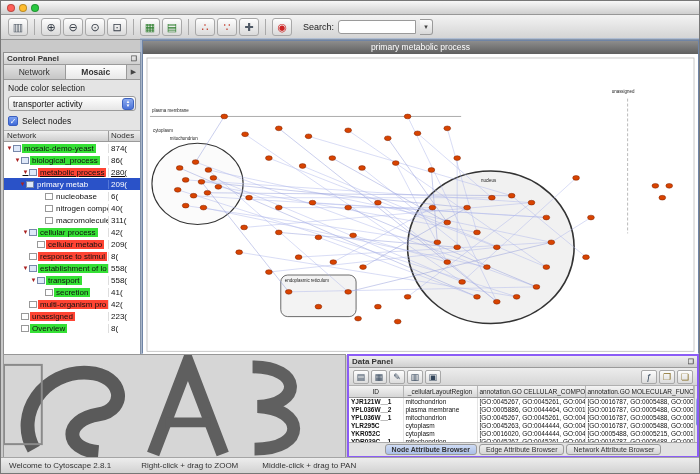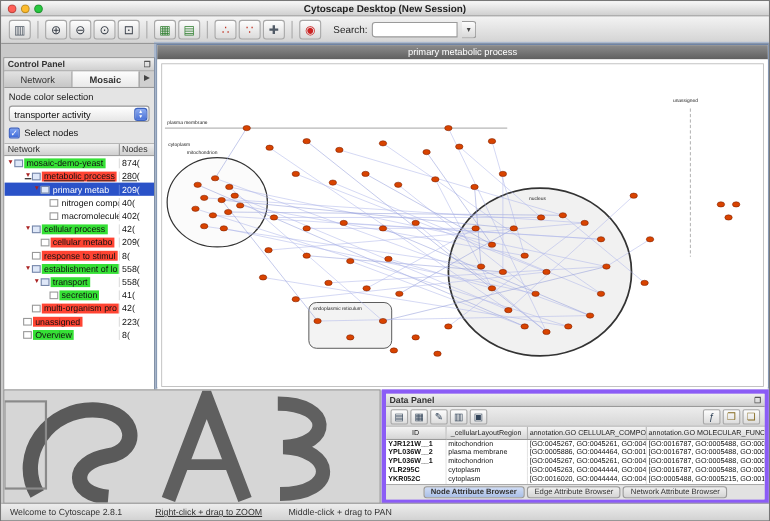--- a/index.html
+++ b/index.html
@@ -64,52 +64,51 @@
   #network-window{position:absolute;left:141px;top:0;width:557px;height:313px;border:1px solid #6f84a5;background:#fff;box-shadow:0 0 0 2px rgba(110,150,210,.35);display:flex;flex-direction:column;}
   #nw-title{height:13px;background:linear-gradient(#8d8d8d,#5f5f5f);color:#fff;font-size:8.5px;text-align:center;line-height:13px;}
   #nw-canvas{flex:1;position:relative;background:#fff;padding:3px;}
   #nw-canvas svg{width:100%;height:100%;display:block;}
 
   
   #birdseye{position:absolute;left:2px;top:314px;width:343px;height:104px;background:#d6d6d6;border:1px solid #979797;overflow:hidden;}
   #birdseye svg{width:100%;height:100%;display:block;}
 
   
-  #data-panel{position:absolute;left:346px;top:314px;width:352px;height:104px;background:#e2e2e2;border:4px solid #8b5cf6;display:flex;flex-direction:column;}
+  #data-panel{position:absolute;left:346px;top:314px;width:352px;height:104px;background:#e2e2e2;border:2px solid #8b5cf6;display:flex;flex-direction:column;}
   #dp-toolbar{height:18px;display:flex;align-items:center;padding:0 3px;background:linear-gradient(#ededed,#d6d6d6);border-bottom:1px solid #b0b0b0;}
   .dp-btn{width:16px;height:14px;margin:0 1px;border:1px solid #a8a8a8;border-radius:2px;background:linear-gradient(#fdfdfd,#dcdcdc);display:flex;align-items:center;justify-content:center;font-size:9px;}
   #dp-icons-right{margin-left:auto;display:flex;}
   #dp-table-wrap{flex:1;display:flex;overflow:hidden;background:#fff;border-bottom:1px solid #aaa;}
   table{border-collapse:collapse;table-layout:fixed;width:344px;}
   th{background:linear-gradient(#f4f4f4,#d6d6d6);border-right:1px solid #b4b4b4;border-bottom:1px solid #999;font-size:6.5px;font-weight:normal;color:#222;padding:0 2px;height:11px;overflow:hidden;white-space:nowrap;}
   td{font-size:6.5px;color:#111;border-right:1px solid #e4e4e4;padding:0 2px;height:8px;line-height:8px;overflow:hidden;white-space:nowrap;}
   td.id-cell{font-weight:bold;}
   #dp-scroll{width:8px;background:#e8e8e8;border-left:1px solid #bbb;position:relative;}
   #dp-scroll .thumb{position:absolute;top:12px;left:1px;width:5px;height:28px;background:linear-gradient(#9fb6e6,#7490cc);border-radius:3px;}
   #dp-tabs{height:13px;display:flex;align-items:center;justify-content:center;gap:2px;background:#e2e2e2;}
   .dp-tab{font-size:7px;padding:0 6px;height:11px;line-height:10px;border:1px solid #9a9a9a;border-radius:3px;background:linear-gradient(#efefef,#d5d5d5);color:#333;}
   .dp-tab.active{background:linear-gradient(#cfdcf5,#aabfe6);font-weight:bold;}
 
   
   #status-bar{position:absolute;left:0;right:0;bottom:0;height:16px;background:linear-gradient(#ededed,#d2d2d2);border-top:1px solid #a5a5a5;display:flex;align-items:center;font-size:8px;color:#333;padding:0 8px;}
-  #status-zoom{margin-left:30px;text-decoration:underline;}
+  #status-zoom{margin-left:30px;}
   #status-pan{margin-left:24px;}
 </style>
 </head>
 <body>
 
 <div id="app">
 
   <div id="titlebar">
     <div id="traffic">
       <span class="light red"></span>
       <span class="light yellow"></span>
       <span class="light green"></span>
     </div>
-    <span>Cytoscape Desktop (New Session)</span>
   </div>
 
   <div id="toolbar">
     <span id="toolbar-icons" style="display:flex;align-items:center;">
         <span class="tb-btn" style="color: rgb(80, 90, 102);">▥</span>
         <span class="tb-sep"></span>
         <span class="tb-btn" style="color: rgb(51, 58, 68);">⊕</span>
         <span class="tb-btn" style="color: rgb(51, 58, 68);">⊖</span>
         <span class="tb-btn" style="color: rgb(51, 58, 68);">⊙</span>
         <span class="tb-btn" style="color: rgb(51, 58, 68);">⊡</span>
@@ -157,43 +156,55 @@
         <span class="th-net">Network</span>
         <span class="th-nodes">Nodes</span>
       </div>
       <div id="tree-body">
           <div class="tree-row" style="padding-left: 2px;">
             <span class="tri">▼</span>
             <span class="tree-ic"></span>
             <span class="tree-label chip-green">mosaic-demo-yeast</span>
             <span class="tree-count">874(</span>
           </div>
+          <div class="tree-row" style="padding-left: 10px;">
+            <span class="tri">▼</span>
+            <span class="tree-ic"></span>
+            <span class="tree-label chip-green">biological_process</span>
+            <span class="tree-count">86(</span>
+          </div>
           <div class="tree-row" style="padding-left: 18px; text-decoration: underline;">
             <span class="tri">▼</span>
             <span class="tree-ic"></span>
             <span class="tree-label chip-red">metabolic process</span>
             <span class="tree-count">280(</span>
           </div>
-          <div class="tree-row sel" style="padding-left: 26px;">
+          <div class="tree-row sel" style="padding-left: 15px;">
             <span class="tri">▼</span>
             <span class="tree-ic"></span>
             <span class="tree-label">primary metab</span>
             <span class="tree-count">209(</span>
           </div>
           <div class="tree-row" style="padding-left: 34px;">
             <span class="tri"></span>
             <span class="tree-ic page"></span>
+            <span class="tree-label">nucleobase</span>
+            <span class="tree-count">6(</span>
+          </div>
+          <div class="tree-row" style="padding-left: 34px;">
+            <span class="tri"></span>
+            <span class="tree-ic page"></span>
             <span class="tree-label">nitrogen compo</span>
             <span class="tree-count">40(</span>
           </div>
           <div class="tree-row" style="padding-left: 34px;">
             <span class="tri"></span>
             <span class="tree-ic page"></span>
             <span class="tree-label">macromolecule</span>
-            <span class="tree-count">402(</span>
+            <span class="tree-count">311(</span>
           </div>
           <div class="tree-row" style="padding-left: 18px;">
             <span class="tri">▼</span>
             <span class="tree-ic"></span>
             <span class="tree-label chip-green">cellular process</span>
             <span class="tree-count">42(</span>
           </div>
           <div class="tree-row" style="padding-left: 26px;">
             <span class="tri"></span>
             <span class="tree-ic page"></span>

